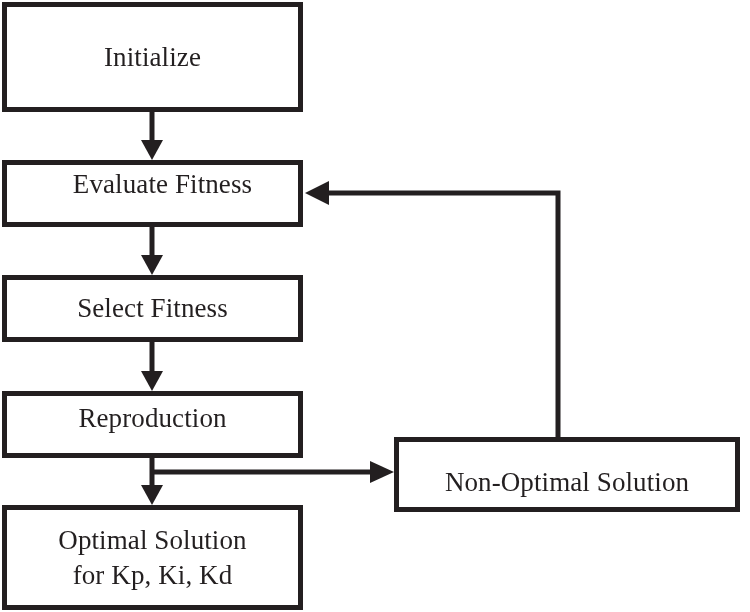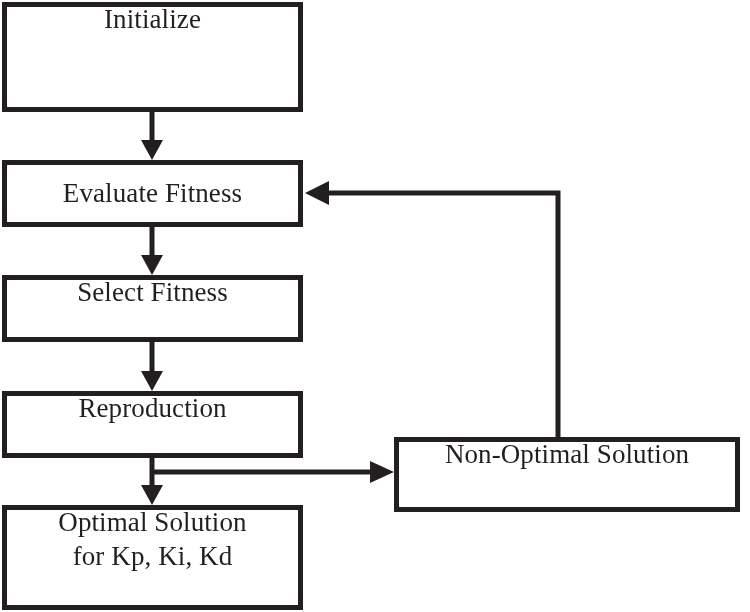--- a/index.html
+++ b/index.html
@@ -40,21 +40,21 @@
   }
   .arrow-head {
     fill: #231f20;
     stroke: none;
   }
   .node-label {
     position: absolute;
     display: flex;
     flex-direction: column;
     align-items: center;
-    justify-content: flex-start;
+    justify-content: center;
     text-align: center;
     color: #231f20;
     font-family: "Liberation Serif", "DejaVu Serif", serif;
     font-size: 27px;
     line-height: 1.26;
     letter-spacing: 0.1px;
     pointer-events: none;
     white-space: pre;
   }
   .node-label .line2 {
@@ -109,21 +109,21 @@
     <rect class="node-box" x="4.5" y="507.5" width="296" height="100"></rect>
 
     <rect class="node-box" x="396.5" y="439.5" width="341" height="70"></rect>
 
   </svg>
 
   <div class="node-label" style="left:2px; top:2px; width:301px; height:110px;">
     <span>Initialize</span>
   </div>
 
-  <div class="node-label" style="left:2px; top:160px; width:301px; height:48px;margin-top:16px;">
+  <div class="node-label" style="left:12px; top:160px; width:301px; height:48px;">
     <span>Evaluate Fitness</span>
   </div>
 
   <div class="node-label" style="left:2px; top:275px; width:301px; height:67px;">
     <span>Select Fitness</span>
   </div>
 
   <div class="node-label" style="left:2px; top:391px; width:301px; height:54px;">
     <span>Reproduction</span>
   </div>

